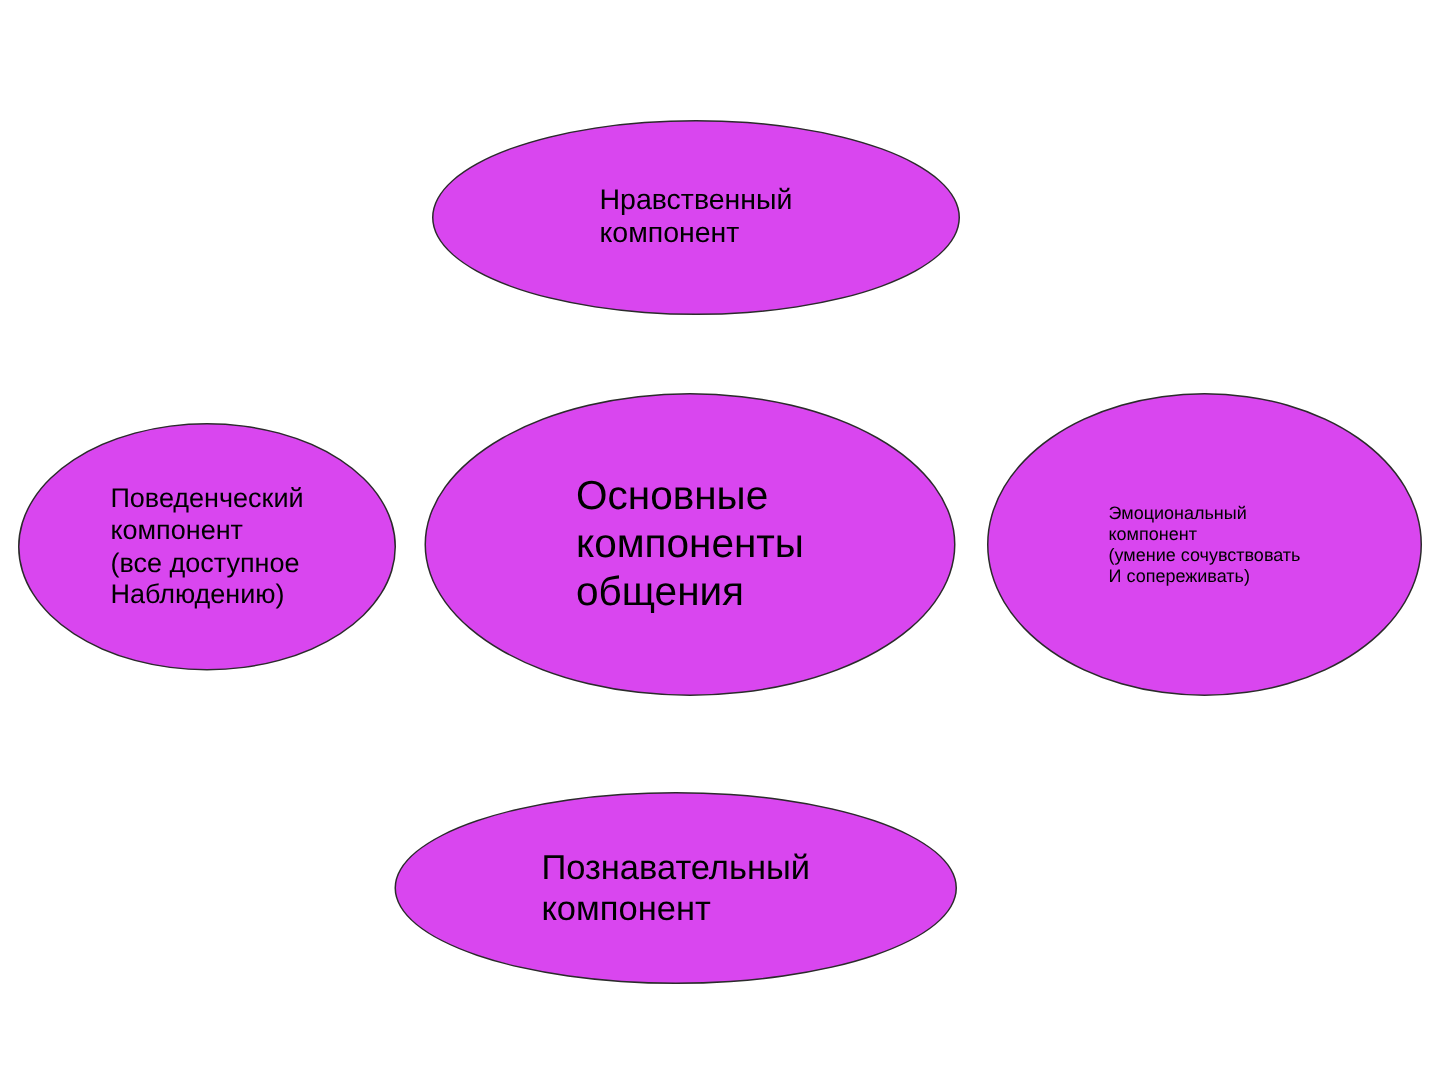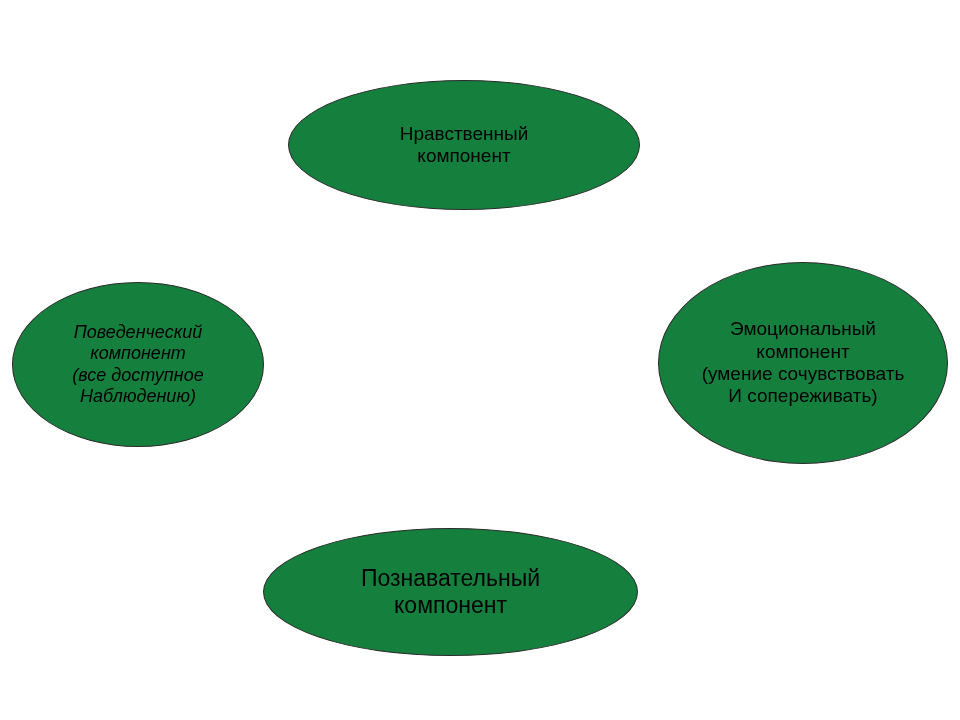--- a/index.html
+++ b/index.html
@@ -16,24 +16,24 @@
   #canvas {
     position: relative;
     width: 960px;
     height: 720px;
   }
   .ellipse {
     position: absolute;
     display: flex;
     align-items: center;
     justify-content: center;
-    text-align: center;
+    text-align: left;
     box-sizing: border-box;
     border-radius: 50%;
-    background: #15803d;
+    background: #d946ef;
     border: 1px solid #2b2b2b;
     color: #000000;
     line-height: 1.18;
     white-space: pre-line;
     padding: 0 6px;
   }
 
   
   #node-center {
     left: 283px;
@@ -52,30 +52,29 @@
     font-size: 19px;
   }
 
   
   #node-left {
     left: 12px;
     top: 282px;
     width: 252px;
     height: 165px;
     font-size: 18px;
-    font-style: italic;
   }
 
   
   #node-right {
     left: 658px;
     top: 262px;
     width: 290px;
     height: 202px;
-    font-size: 19px;
+    font-size: 12px;
   }
 
   
   #node-bottom {
     left: 263px;
     top: 528px;
     width: 375px;
     height: 128px;
     font-size: 23px;
   }
@@ -86,20 +85,23 @@
 <div id="canvas">
 
   <div class="ellipse" id="node-top">Нравственный
 компонент</div>
 
   <div class="ellipse" id="node-left">Поведенческий
 компонент
 (все доступное
 Наблюдению)</div>
 
+  <div class="ellipse" id="node-center">Основные
+компоненты
+общения</div>
 
   <div class="ellipse" id="node-right">Эмоциональный
 компонент
 (умение сочувствовать
 И сопереживать)</div>
 
   <div class="ellipse" id="node-bottom">Познавательный
 компонент</div>
 
 </div>

